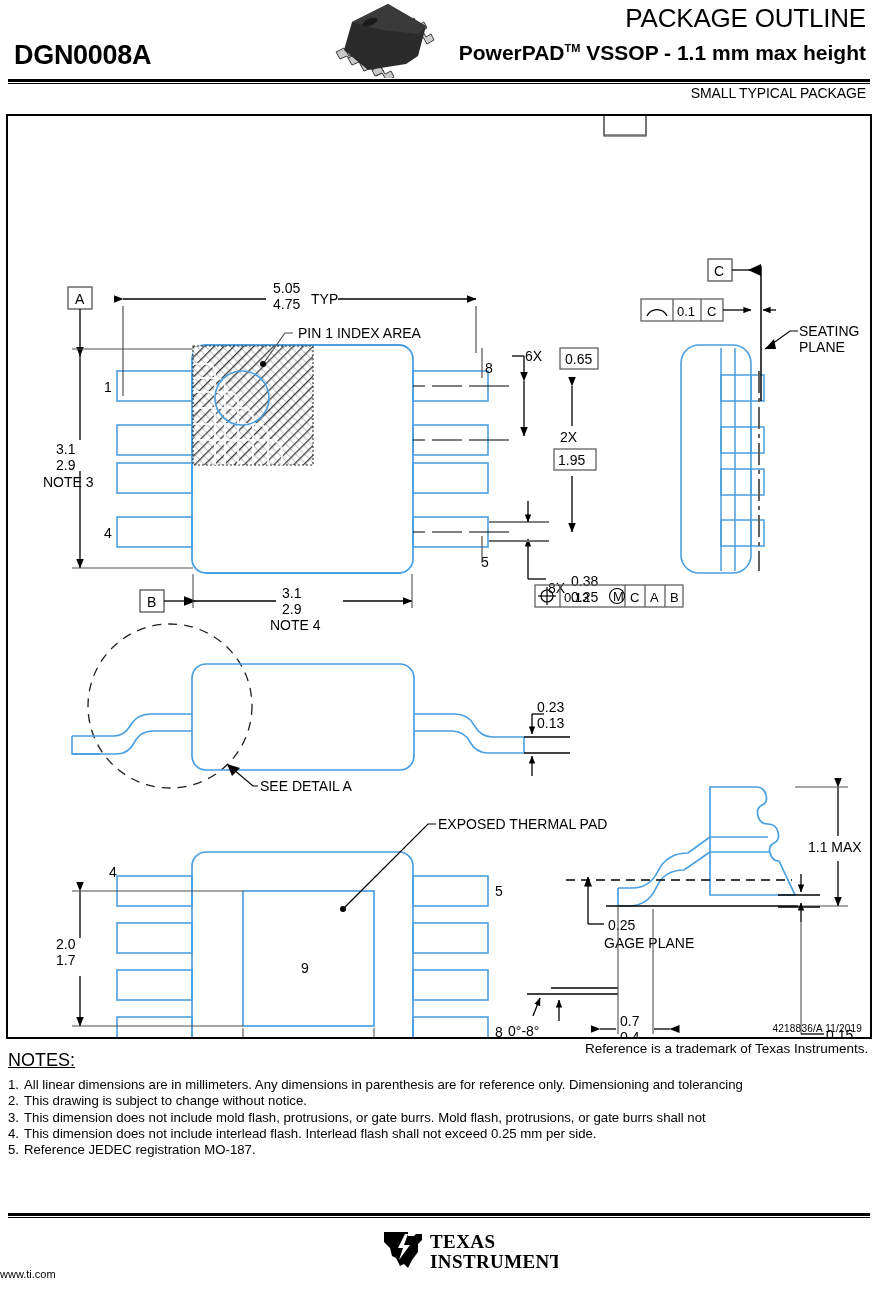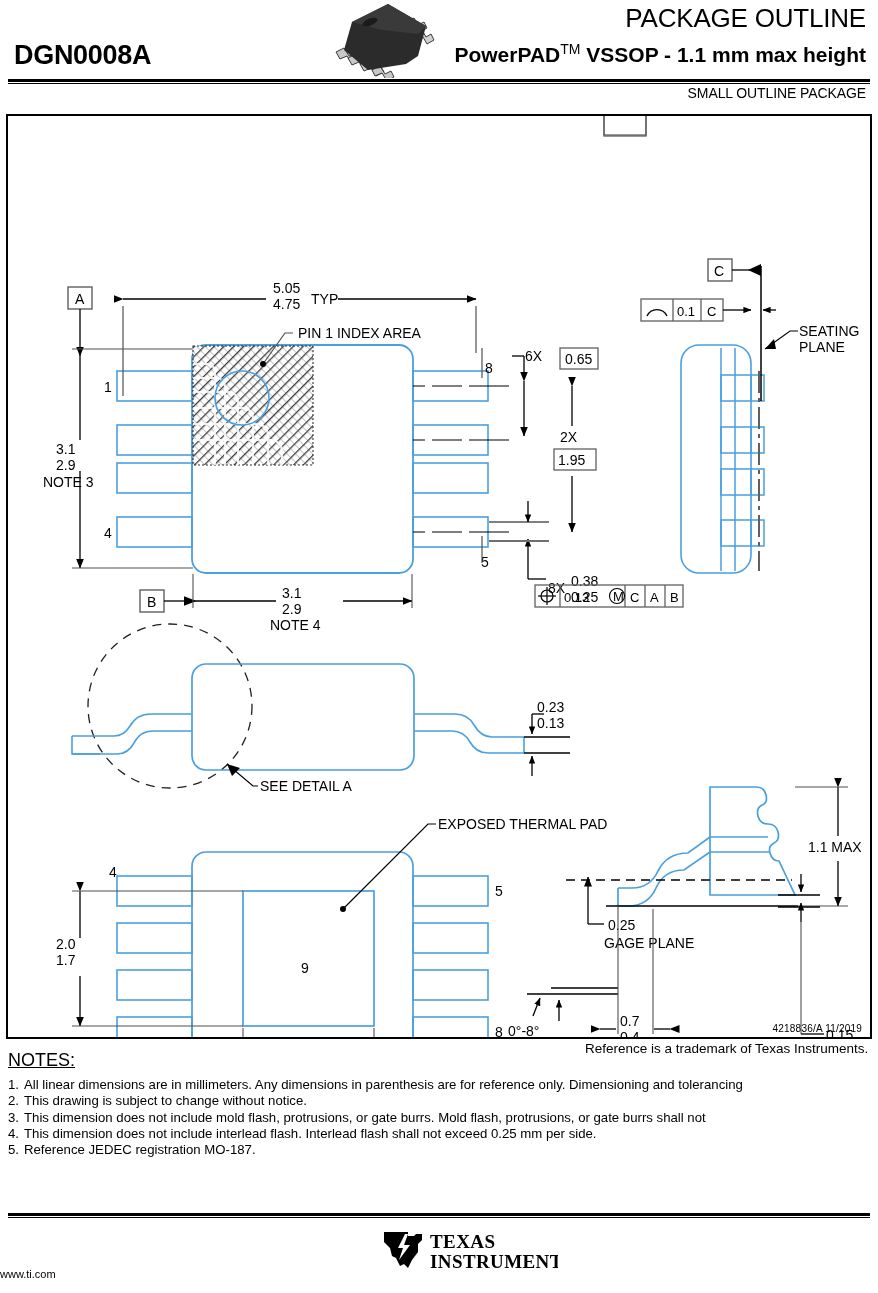--- a/index.html
+++ b/index.html
@@ -7,21 +7,21 @@
     width:878px;height:1293px;position:relative;overflow:hidden;
     font-family:"Liberation Sans", sans-serif;
     color:#000;
   }
 
   
   #header{position:absolute;left:0;top:0;width:878px;height:112px;}
   #pkg-code{position:absolute;left:14px;top:40px;font-size:27px;font-weight:bold;letter-spacing:-0.3px;text-align:right;}
   #title-main{position:absolute;right:12px;top:3px;font-size:26px;font-weight:normal;letter-spacing:-0.2px;}
   #title-sub{position:absolute;right:12px;top:41px;font-size:21px;font-weight:bold;white-space:nowrap;}
-  #title-sub .tm{font-size:14px;vertical-align:8px;font-weight:normal;text-align:center;}
+  #title-sub .tm{font-size:11px;vertical-align:8px;font-weight:bold;text-align:center;}
   #hdr-rule{position:absolute;left:8px;top:79px;width:862px;height:3px;background:#000;}
   #hdr-rule2{position:absolute;left:8px;top:83px;width:862px;height:1px;background:#000;}
   #sop-label{position:absolute;right:12px;top:85px;font-size:14px;letter-spacing:-0.1px;}
   #chip-photo{position:absolute;left:322px;top:0px;width:120px;height:78px;}
 
   
   #frame{position:absolute;left:6px;top:114px;width:866px;height:925px;
          border:2px solid #000;box-sizing:border-box;background:#fff;}
   #dwg{position:absolute;left:0;top:0;width:862px;height:921px;}
   #docnum{position:absolute;right:8px;bottom:3px;font-size:10px;letter-spacing:0.2px;}
@@ -72,21 +72,21 @@
     </svg>
   </div>
 
   <div id="title-main">PACKAGE OUTLINE</div>
   <div id="title-sub">
     <span>PowerPAD</span><span class="tm">TM</span>
     <span>VSSOP - 1.1 mm max height</span>
   </div>
   <div id="hdr-rule"></div>
   <div id="hdr-rule2"></div>
-  <div id="sop-label">SMALL OUTLINE PACKAGE</div>
+  <div id="sop-label">SMALL TYPICAL PACKAGE</div>
 </div>
 
 <div id="frame">
 
   <svg id="dwg" width="862" height="921" viewBox="0 0 862 921">
     <defs>
       <marker id="ar" markerWidth="10" markerHeight="8" refX="9.5" refY="4" orient="auto" markerUnits="userSpaceOnUse">
         <path d="M0,0 L10,4 L0,8 z" fill="#000"></path>
       </marker>
       <marker id="arS" markerWidth="8" markerHeight="6.4" refX="7.6" refY="3.2" orient="auto" markerUnits="userSpaceOnUse">

